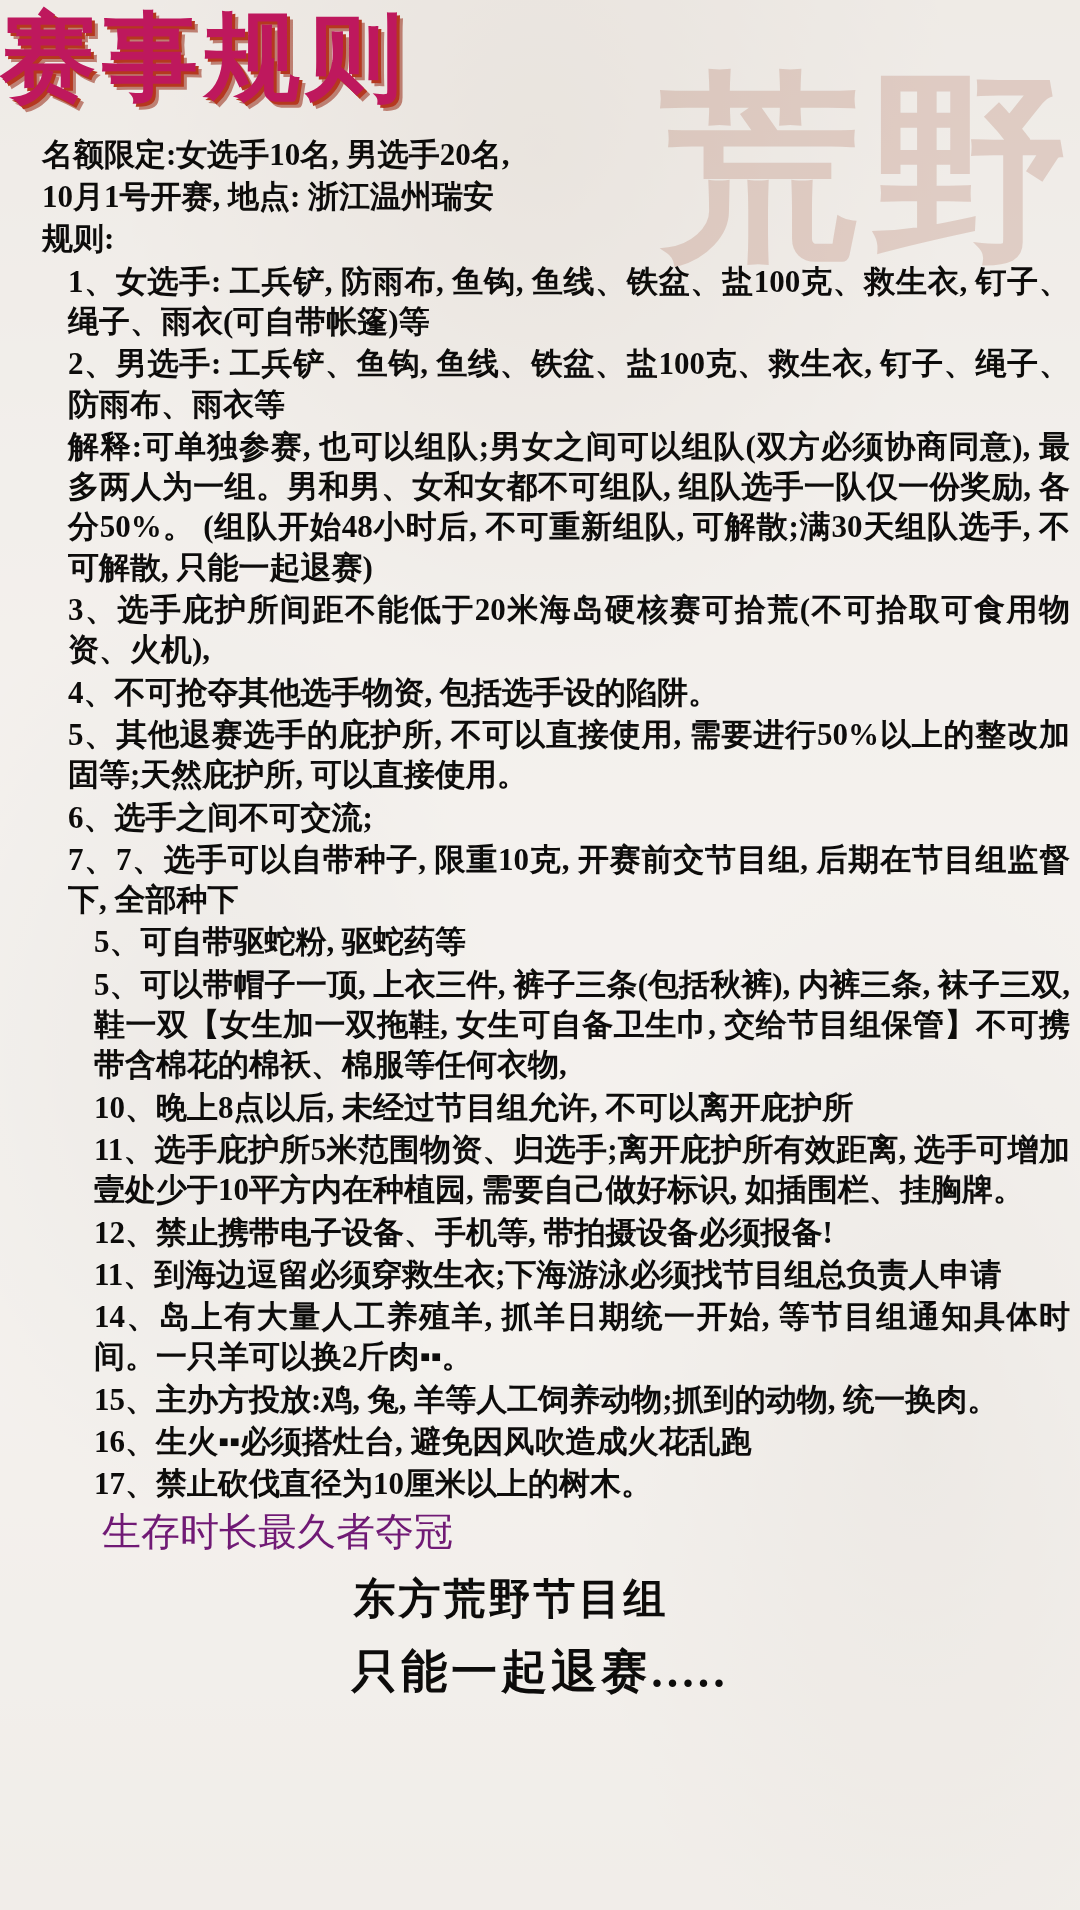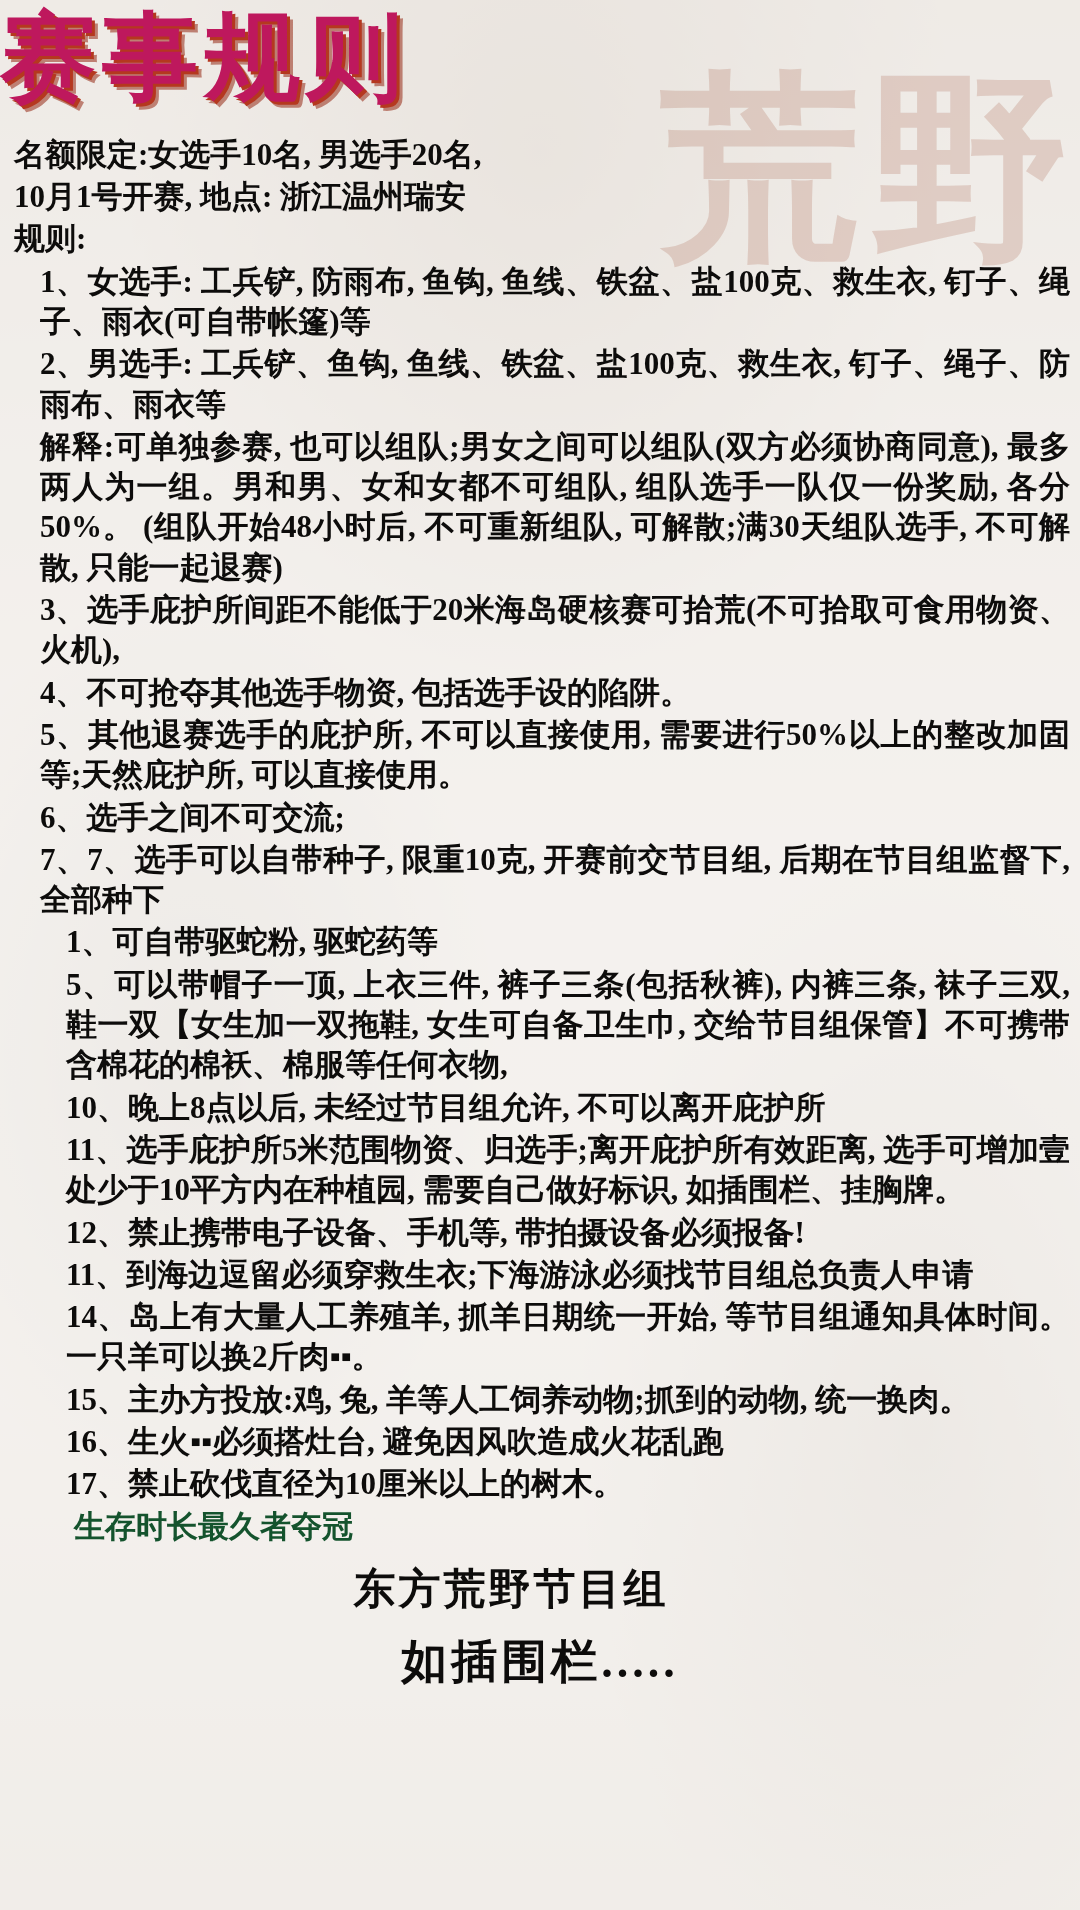--- a/index.html
+++ b/index.html
@@ -63,20 +63,21 @@
     line-height: 1.05;
     color: #be185d;
     letter-spacing: 6px;
     padding-top: 8px;
     text-shadow:
       3px 3px 0 #b5381f,
       6px 6px 0 rgba(150,40,20,0.55);
   }
   .rules {
     padding: 26px 10px 0 14px;
+    margin-left: 28px;
   }
   .line {
     font-family: "Liberation Serif", "DejaVu Serif", serif;
     font-size: 31px;
     font-weight: bold;
     line-height: 1.30;
     color: #0d0c0b;
     letter-spacing: 0px;
     text-align: justify;
     margin: 0 0 2px 0;
@@ -97,23 +98,23 @@
     text-align: center;
     padding: 14px 0 0 0;
     font-size: 46px;
     font-weight: bold;
     letter-spacing: 4px;
     color: #0d0c0b;
     font-family: "Liberation Serif", serif;
   }
   .final-note {
     padding-left: 60px;
-    font-size: 31px;
-    font-weight: bold;
-    color: #14532d;
+    font-size: 39px;
+    font-weight: normal;
+    color: #701a75;
   }
 </style>
 </head>
 <body>
 
 <div class="poster">
   <div class="bg-photo"></div>
   <div class="bg-veil"></div>
   <div class="bg-ghost">荒野</div>
 
@@ -128,30 +129,30 @@
       <div class="line indent1">规则:</div>
 
       <div class="line indent2">1、女选手:  工兵铲,  防雨布,  鱼钩,  鱼线、铁盆、盐100克、救生衣,  钉子、绳子、雨衣(可自带帐篷)等</div>
       <div class="line indent2">2、男选手:  工兵铲、鱼钩,  鱼线、铁盆、盐100克、救生衣,  钉子、绳子、防雨布、雨衣等</div>
       <div class="line indent2">解释:可单独参赛,  也可以组队;男女之间可以组队(双方必须协商同意),  最多两人为一组。男和男、女和女都不可组队,  组队选手一队仅一份奖励,  各分50%。 (组队开始48小时后,  不可重新组队,  可解散;满30天组队选手,  不可解散,  只能一起退赛)</div>
       <div class="line indent2">3、选手庇护所间距不能低于20米海岛硬核赛可拾荒(不可拾取可食用物资、火机),</div>
       <div class="line indent2">4、不可抢夺其他选手物资,  包括选手设的陷阱。</div>
       <div class="line indent2">5、其他退赛选手的庇护所,  不可以直接使用,  需要进行50%以上的整改加固等;天然庇护所,  可以直接使用。</div>
       <div class="line indent2">6、选手之间不可交流;</div>
       <div class="line indent2">7、7、选手可以自带种子,  限重10克,  开赛前交节目组,  后期在节目组监督下,  全部种下</div>
-      <div class="line indent3">1、可自带驱蛇粉,  驱蛇药等</div>
+      <div class="line indent3">5、可自带驱蛇粉,  驱蛇药等</div>
       <div class="line indent3">5、可以带帽子一顶,  上衣三件,  裤子三条(包括秋裤),  内裤三条,  袜子三双,  鞋一双【女生加一双拖鞋,  女生可自备卫生巾,  交给节目组保管】不可携带含棉花的棉袄、棉服等任何衣物,</div>
       <div class="line indent3">10、晚上8点以后,  未经过节目组允许,  不可以离开庇护所</div>
       <div class="line indent3">11、选手庇护所5米范围物资、归选手;离开庇护所有效距离,  选手可增加壹处少于10平方内在种植园,  需要自己做好标识,  如插围栏、挂胸牌。</div>
       <div class="line indent3">12、禁止携带电子设备、手机等,  带拍摄设备必须报备!</div>
       <div class="line indent3">11、到海边逗留必须穿救生衣;下海游泳必须找节目组总负责人申请</div>
       <div class="line indent3">14、岛上有大量人工养殖羊,  抓羊日期统一开始,  等节目组通知具体时间。一只羊可以换2斤肉▪▪。</div>
       <div class="line indent3">15、主办方投放:鸡,  兔,  羊等人工饲养动物;抓到的动物,  统一换肉。</div>
       <div class="line indent3">16、生火▪▪必须搭灶台,  避免因风吹造成火花乱跑</div>
       <div class="line indent3">17、禁止砍伐直径为10厘米以上的树木。</div>
 
       <div class="line final-note">生存时长最久者夺冠</div>
     </div>
 
     <div class="sign">东方荒野节目组</div>
-    <div class="footer">如插围栏.....</div>
+    <div class="footer">只能一起退赛.....</div>
   </div>
 </div>
 
 </body></html>

